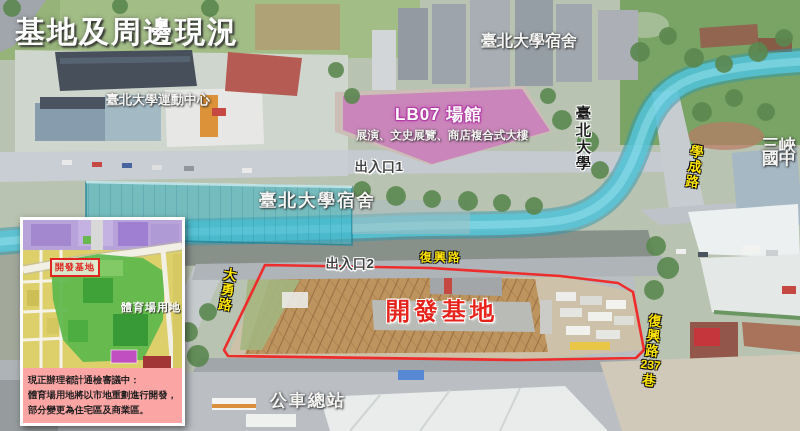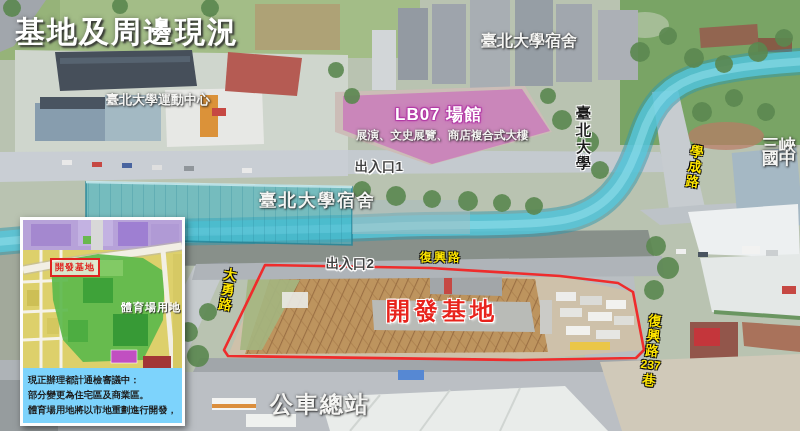--- a/index.html
+++ b/index.html
@@ -24,21 +24,21 @@
   .vchar{display:block;line-height:1.12;text-align:center;}
   
   .inset{position:absolute;left:20px;top:217px;width:159px;z-index:6;
          border:3px solid #fdfdfd;box-shadow:2px 3px 7px rgba(0,0,0,.5);background:#fff;}
   .inset-map{position:relative;width:159px;height:148px;overflow:hidden;background:#d8cd6a;}
   .inset-site-box{position:absolute;left:27px;top:38px;padding:1px 3px;border:2px solid #e02420;
                   color:#e02420;font-size:9px;font-weight:bold;background:rgba(255,244,243,.75);
                   letter-spacing:1px;}
   .inset-stadium{position:absolute;left:50px;top:80px;color:#fff;font-size:11px;font-weight:bold;
                  letter-spacing:1px;text-shadow:1px 1px 1px rgba(30,30,30,.9);padding-left:48px;}
-  .inset-caption{background:#7dd3fc;padding:5px 4px 5px 5px;}
+  .inset-caption{background:#fca5a5;padding:5px 4px 5px 5px;}
   .inset-caption div{font-size:9.3px;font-weight:bold;color:#1d1d1d;line-height:15px;white-space:nowrap;}
 </style>
 </head>
 <body>
 
 <div class="stage">
 
   <svg class="backdrop" width="800" height="431" viewBox="0 0 800 431">
     <defs>
       <pattern id="lattice" width="9" height="9" patternUnits="userSpaceOnUse" patternTransform="rotate(24)">
@@ -259,21 +259,21 @@
   <div class="lbl yellow-t vcol" style="left:642px;top:313px;font-size:13.5px;transform:rotate(6deg);">
     <div class="vcol">
         <span class="vchar">復</span>
         <span class="vchar">興</span>
         <span class="vchar">路</span>
       </div>
     <div style="font-size:12px;">237</div>
     <div>巷</div>
   </div>
 
-  <div class="lbl white-t" style="left:270px;top:389px;font-size:23px;font-weight:bold;letter-spacing:2px;">公車總站</div>
+  <div class="lbl white-t" style="left:270px;top:389px;font-size:17px;font-weight:bold;letter-spacing:2px;">公車總站</div>
 
   <div class="inset">
     <div class="inset-map">
       <svg width="159" height="148" viewBox="0 0 159 148">
         <rect x="0" y="0" width="159" height="148" fill="#ddd06b"></rect>
 
         <rect x="0" y="0" width="159" height="30" fill="#b7a2d9"></rect>
         <rect x="8" y="4" width="40" height="22" fill="#a488cf"></rect>
         <rect x="55" y="0" width="35" height="26" fill="#c3b2e2"></rect>
         <rect x="95" y="2" width="30" height="24" fill="#9e7fd2"></rect>
@@ -303,18 +303,18 @@
         <path d="M140,30 L150,148" stroke="#f2efe4" stroke-width="5"></path>
         <rect x="150" y="34" width="9" height="114" fill="#d6c964"></rect>
         <rect x="88" y="130" width="26" height="13" fill="#c14fc1" stroke="#fff" stroke-width="0.6"></rect>
         <rect x="120" y="136" width="28" height="12" fill="#a23636"></rect>
       </svg>
       <div class="inset-site-box">開發基地</div>
       <div class="inset-stadium">體育場用地</div>
     </div>
     <div class="inset-caption">
       <div>現正辦理都計通檢審議中：</div>
+      <div>體育場用地將以市地重劃進行開發，</div>
       <div>部分變更為住宅區及商業區。</div>
-      <div>體育場用地將以市地重劃進行開發，</div>
     </div>
   </div>
 
 </div>
 
 </body></html>

